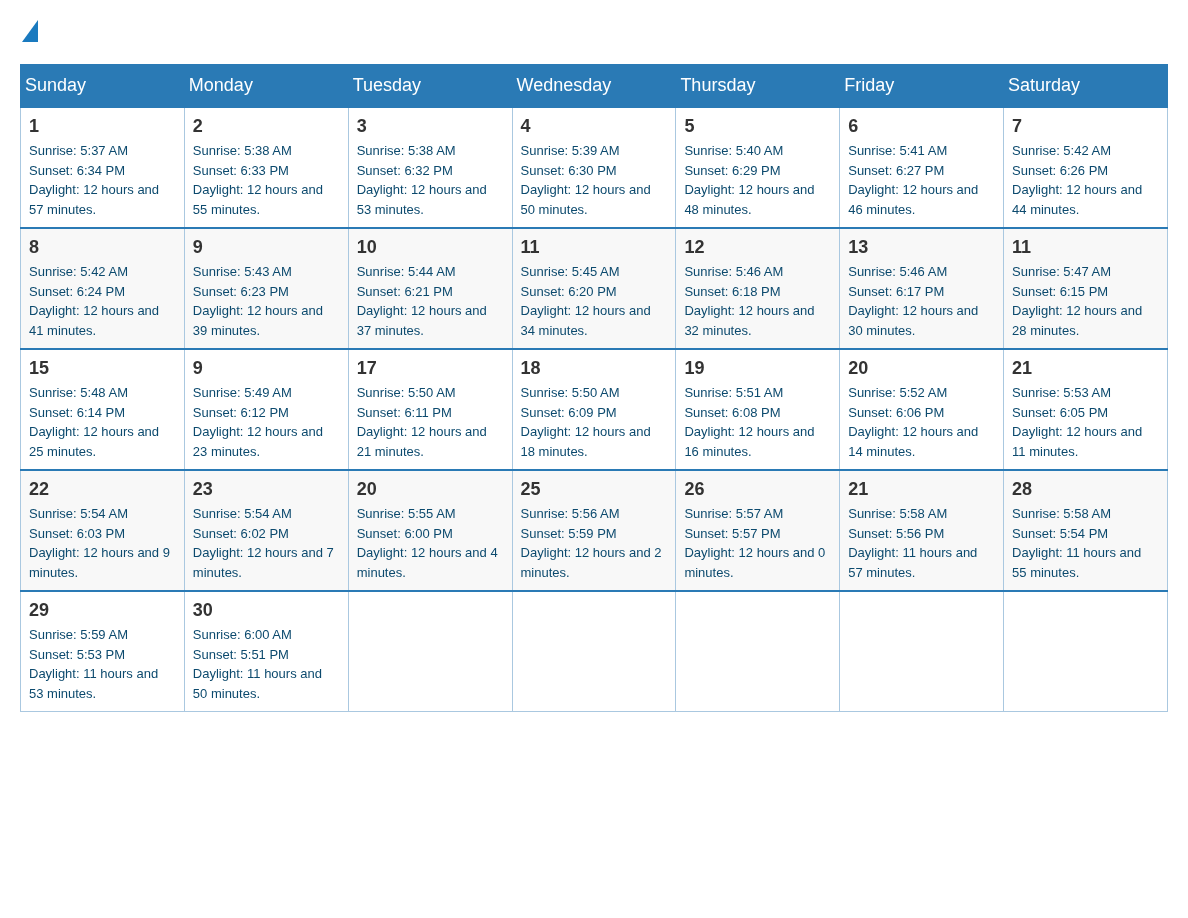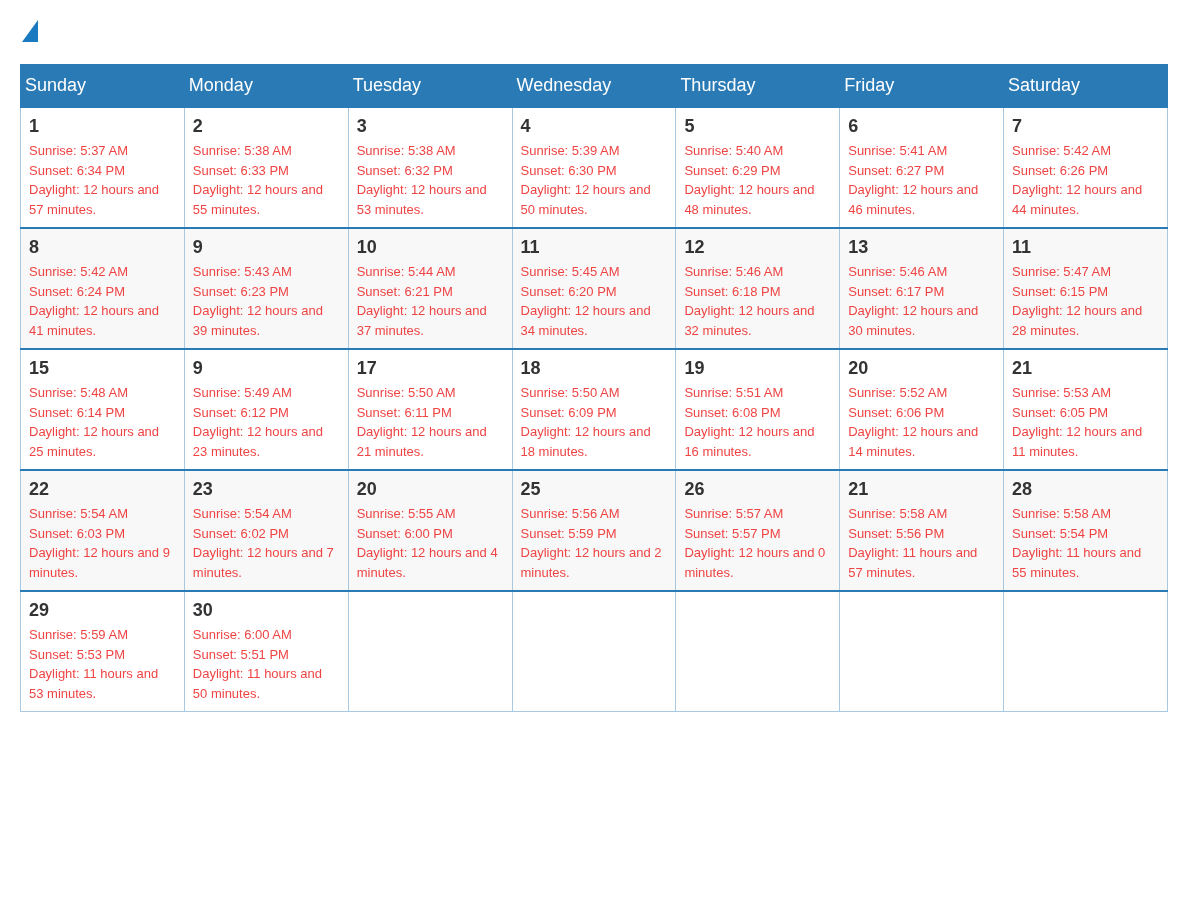--- a/index.html
+++ b/index.html
@@ -80,21 +80,21 @@
       background: #f8f8f8;
     }
     .day-number {
       font-size: 18px;
       font-weight: bold;
       color: #333;
       margin-bottom: 4px;
     }
     .day-info {
       font-size: 13px;
-      color: #ef4444;
+      color: #0c4a6e;
       line-height: 1.5;
     }
     .empty-cell {
       background: #fff !important;
     }
     .week-row td {
       border-top: 2px solid #2a7ab5;
     }
   </style>
 </head>

